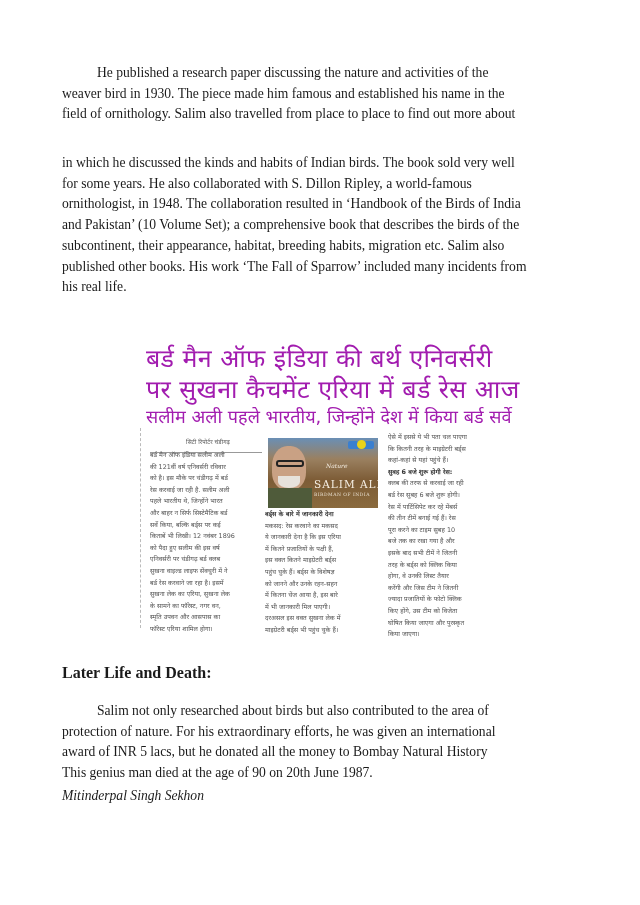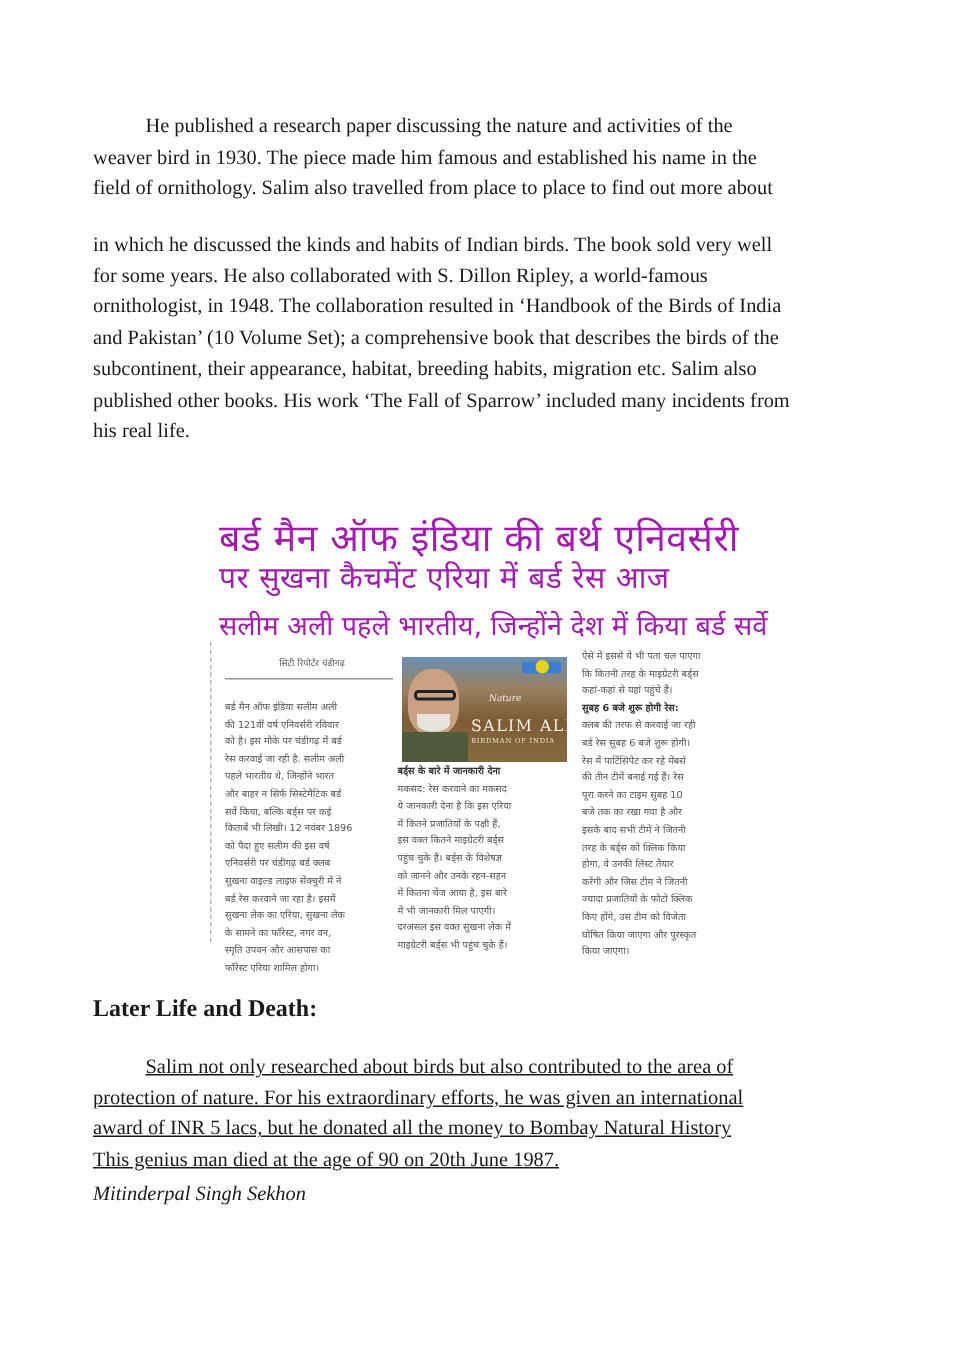--- a/index.html
+++ b/index.html
@@ -10,52 +10,52 @@
     position: absolute;
     left: 62px;
     width: 520px;
     font-size: 13.6px;
     line-height: 20.7px;
     text-align: left;
   }
   .para .line { display: block; white-space: nowrap; }
   .para .line.indent { padding-left: 35px; }
 
-  #p1 { top: 63px; margin-top: 11px; }
+  #p1 { top: 63px; }
   #p2 { top: 153px; }
-  #p3 { top: 701px; text-decoration: underline; }
+  #p3 { top: 701px; }
 
   #heading {
     position: absolute; left: 62px; top: 664px;
     font-weight: bold; font-size: 16px;
   }
   #author {
     position: absolute; left: 62px; top: 788px;
     font-style: italic; font-size: 13.6px;
   }
 
   
   #clip {
     position: absolute; left: 140px; top: 338px; width: 380px; height: 312px;
     font-family: "DejaVu Sans", sans-serif; color: #2a2a2a;
   }
   .hl {
     position: absolute; left: 6px; white-space: nowrap; color: #a21caf;
     font-family: "DejaVu Sans", sans-serif;
   }
   #hl1 { top: 2px; font-size: 25px; letter-spacing: 0.3px; }
-  #hl2 { top: 33px; font-size: 20px; letter-spacing: 0.3px; }
+  #hl2 { top: 33px; font-size: 25px; letter-spacing: 0.3px; }
   #hl3 { top: 66px; font-size: 18px; }
 
   .col {
     position: absolute; font-size: 6.4px; line-height: 11.6px; color: #555;
     overflow: hidden; text-align: justify;
   }
   .col .cl { display: block; white-space: nowrap; overflow: hidden; }
-  #col1 { left: 10px; top: 128px; width: 112px; }
+  #col1 { left: 10px; top: 112px; width: 112px; }
   #col2 { left: 125px; top: 171px; width: 120px; }
   #col3 { left: 248px; top: 94px; width: 124px; }
 
   #byline {
     position: absolute; left: 18px; top: 100px; width: 100px; text-align: center;
     font-size: 6px; color: #555;
   }
   #byline-rule {
     position: absolute; left: 10px; top: 114px; width: 112px; height: 1px; background: #999;
   }

